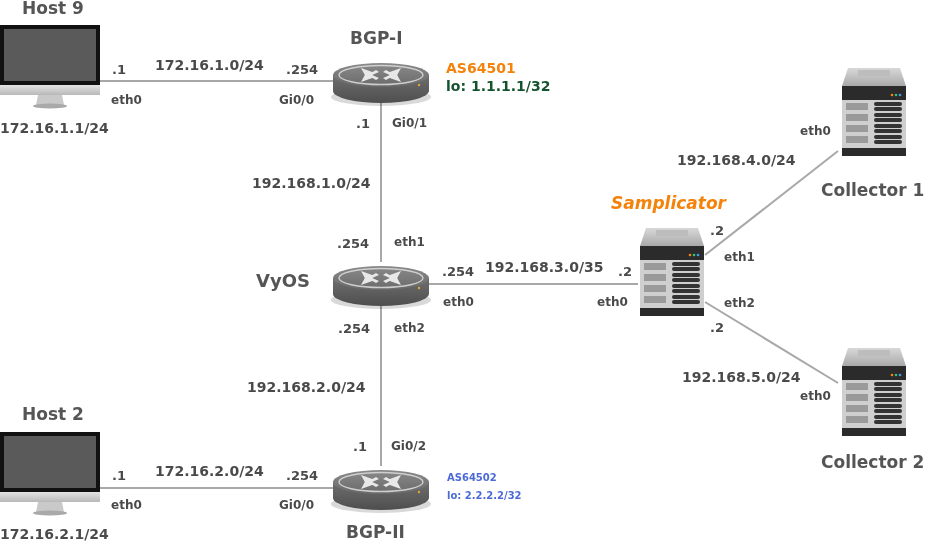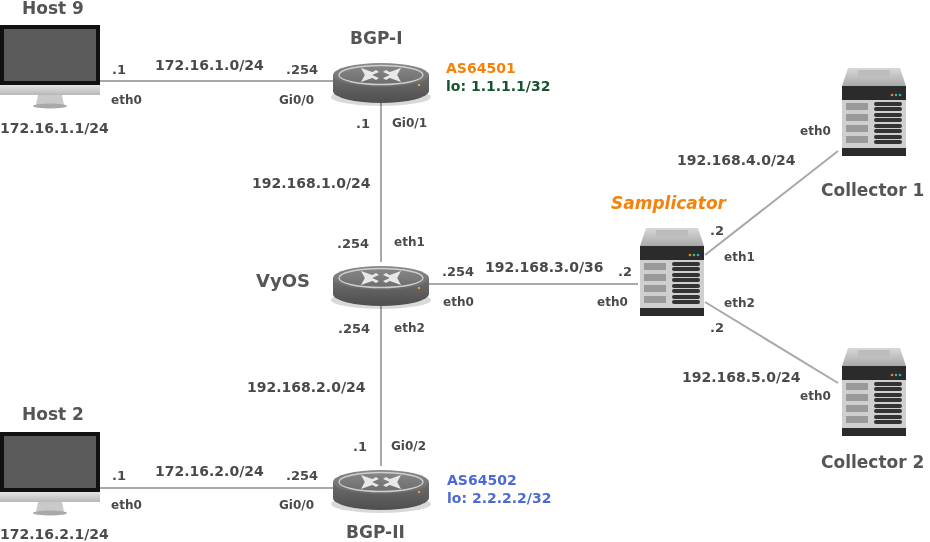--- a/index.html
+++ b/index.html
@@ -5,21 +5,21 @@
   html, body { margin: 0; padding: 0; background: #ffffff; }
   body { width: 930px; height: 542px; position: relative; overflow: hidden;
          font-family: "DejaVu Sans", sans-serif; color: #4a4a4a; }
   #canvas { position: absolute; left: 0; top: 0; }
   .lbl { position: absolute; white-space: nowrap; font-weight: bold; line-height: 1; }
   .name { font-size: 17px; color: #555555; }
   .net  { font-size: 14px; color: #4a4a4a; }
   .ip   { font-size: 13px; color: #4a4a4a; }
   .ifc  { font-size: 12px; color: #4a4a4a; }
   .as-orange { font-size: 14px; color: #f5820b; }
-  .as-blue   { font-size: 14px; color: #4c6ad6; }
+  .as-blue   { font-size: 10px; color: #4c6ad6; }
   .name-orange { font-size: 17px; color: #f5820b; font-style: italic; }
 </style>
 </head>
 <body>
 
 <svg id="canvas" width="930" height="542" viewBox="0 0 930 542">
   <defs>
     <linearGradient id="rtrSide" x1="0" y1="0" x2="0" y2="1">
       <stop offset="0" stop-color="#6e6e6e"></stop>
       <stop offset="1" stop-color="#4e4e4e"></stop>
@@ -131,21 +131,21 @@
 <div class="lbl ifc" style="left:111px;top:94px;">eth0</div>
 <div class="lbl ip" style="left:286px;top:63px;">.254</div>
 <div class="lbl ifc" style="left:279px;top:94px;">Gi0/0</div>
 
 <div class="lbl net" style="left:252px;top:176px;">192.168.1.0/24</div>
 <div class="lbl ip" style="left:356px;top:117px;">.1</div>
 <div class="lbl ifc" style="left:392px;top:117px;">Gi0/1</div>
 <div class="lbl ip" style="left:337px;top:237px;">.254</div>
 <div class="lbl ifc" style="left:394px;top:236px;">eth1</div>
 
-<div class="lbl net" style="left:485px;top:260px;">192.168.3.0/36</div>
+<div class="lbl net" style="left:485px;top:260px;">192.168.3.0/35</div>
 <div class="lbl ip" style="left:442px;top:265px;">.254</div>
 <div class="lbl ifc" style="left:443px;top:296px;">eth0</div>
 <div class="lbl ip" style="left:618px;top:265px;">.2</div>
 <div class="lbl ifc" style="left:597px;top:296px;">eth0</div>
 
 <div class="lbl net" style="left:247px;top:380px;">192.168.2.0/24</div>
 <div class="lbl ip" style="left:338px;top:322px;">.254</div>
 <div class="lbl ifc" style="left:394px;top:322px;">eth2</div>
 <div class="lbl ip" style="left:353px;top:440px;">.1</div>
 <div class="lbl ifc" style="left:391px;top:440px;">Gi0/2</div>

